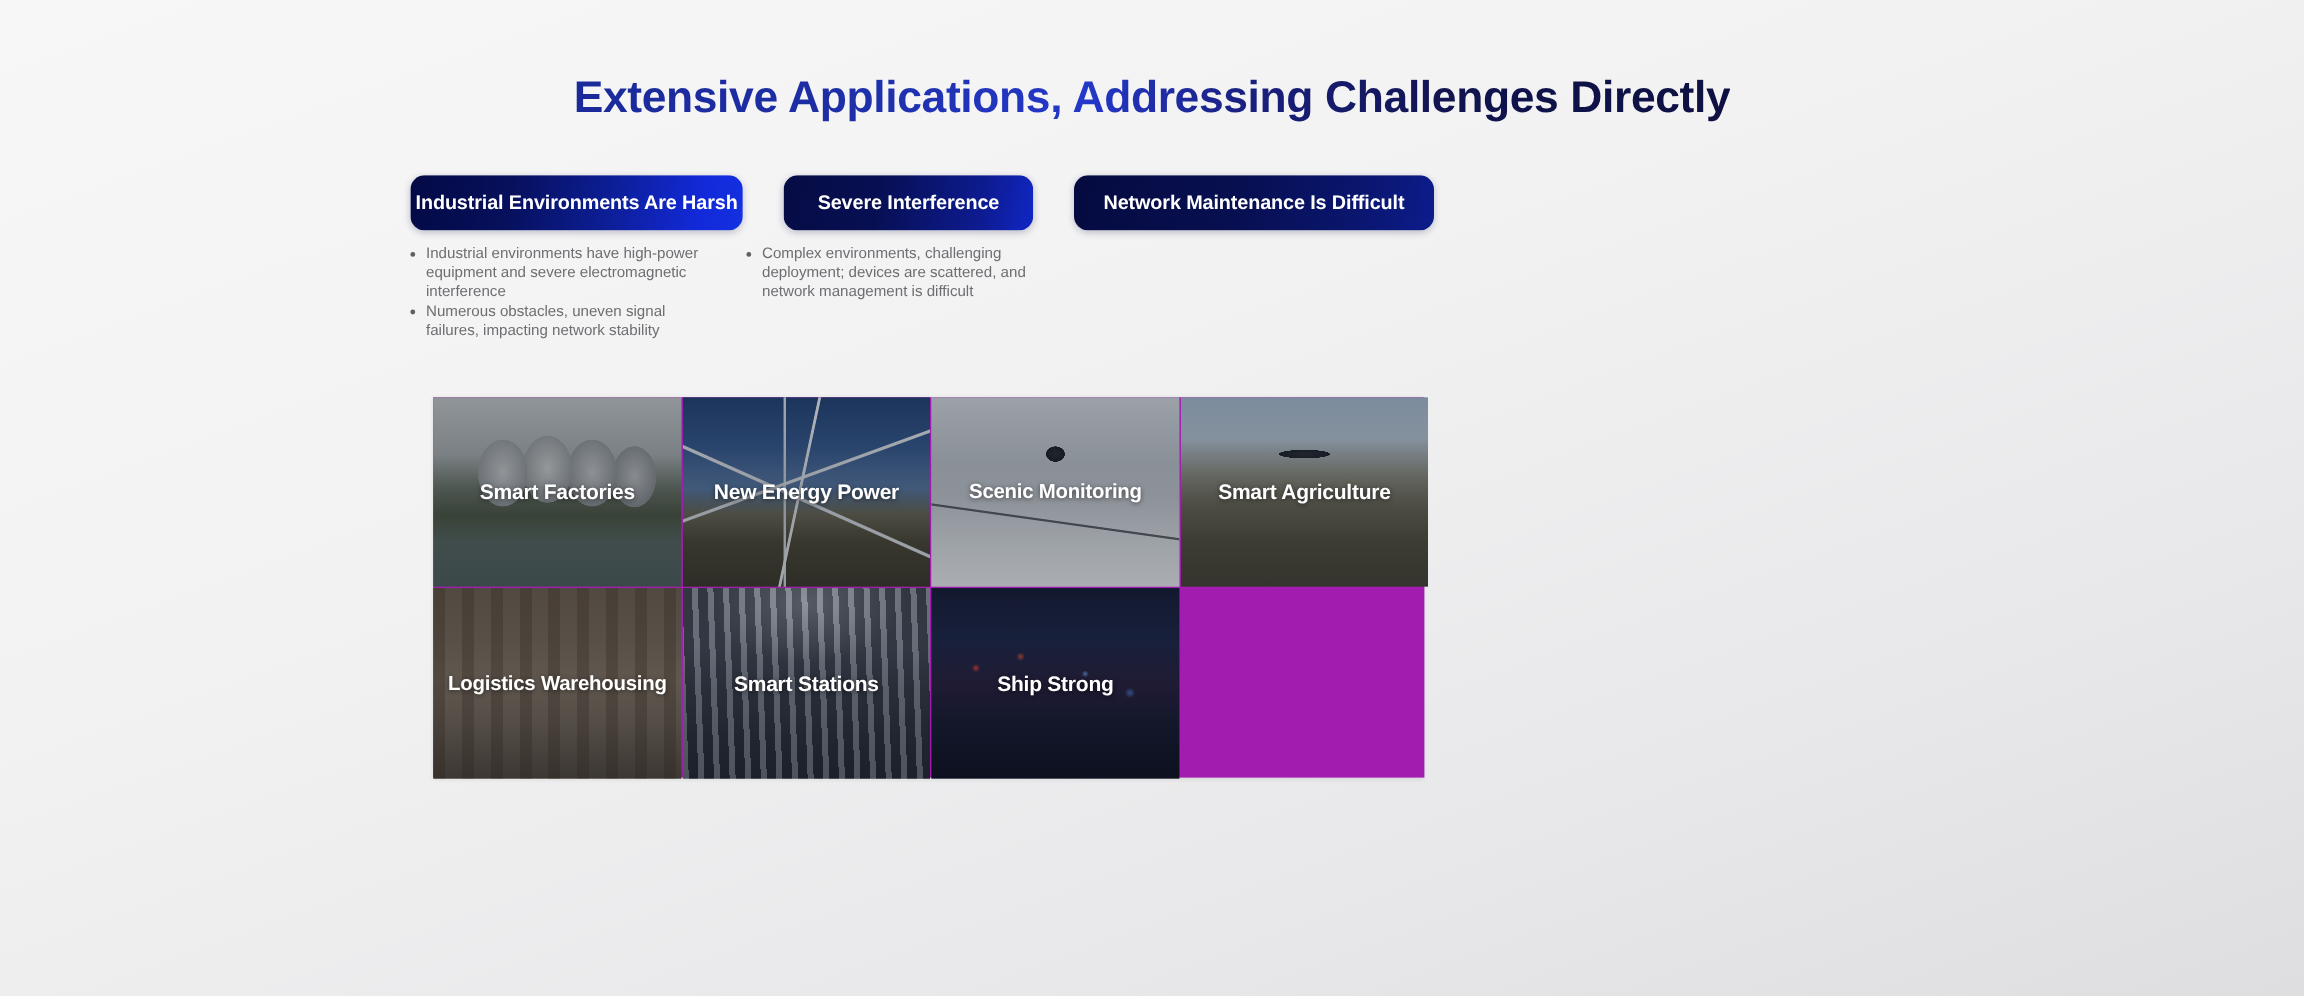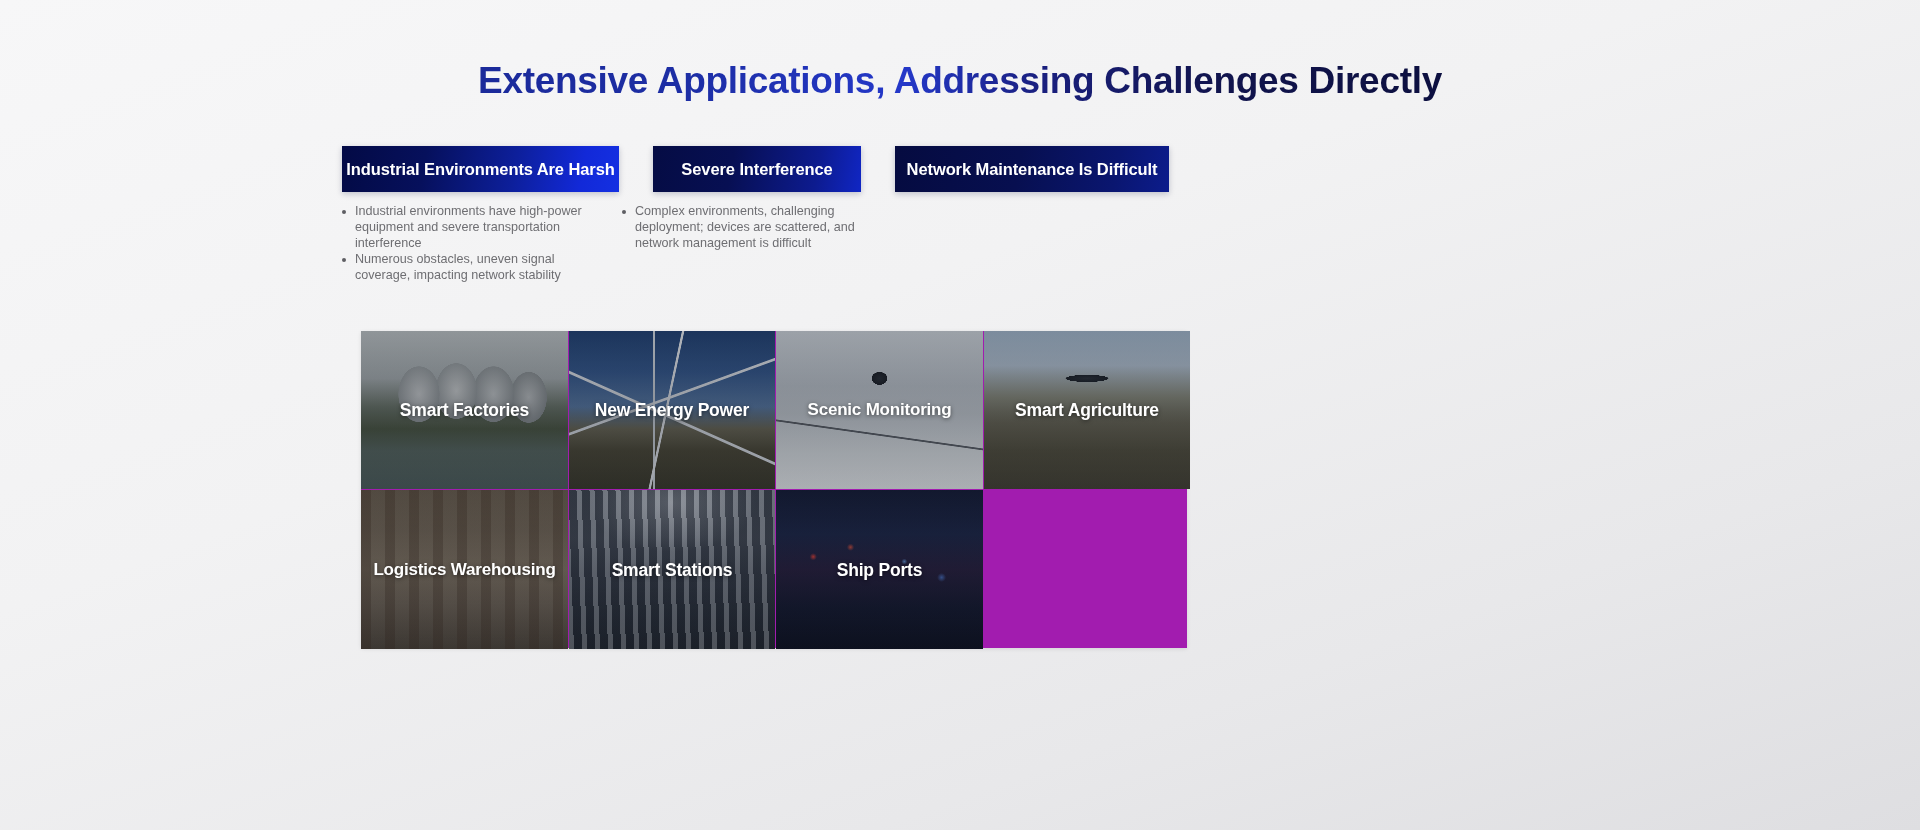--- a/index.html
+++ b/index.html
@@ -55,21 +55,21 @@
     position: absolute;
     left: 342px;
     top: 146px;
     display: flex;
     align-items: flex-start;
     gap: 34px;
   }
   .tab {
     height: 46px;
     border: none;
-    border-radius: 0;
+    border-radius: 12px;
     color: #ffffff;
     font-family: "Liberation Sans", sans-serif;
     font-size: 16.5px;
     font-weight: 700;
     letter-spacing: -0.1px;
     white-space: nowrap;
     display: flex;
     align-items: center;
     justify-content: center;
     cursor: pointer;
@@ -77,21 +77,21 @@
   }
   .tab.active {
     width: 277px;
     background-image: linear-gradient(100deg, #030a45 0%, #06105c 30%, #0d1f9b 62%, #1229d8 86%, #1430e2 100%);
   }
   .tab.idle-a {
     width: 208px;
     background-image: linear-gradient(100deg, #050c44 0%, #070f53 38%, #0d1b8f 78%, #1026c4 100%);
   }
   .tab.idle-b {
-    width: 274px;
+    width: 300px;
     background-image: linear-gradient(100deg, #050b40 0%, #070f50 45%, #0a1670 80%, #0c1c8c 100%);
   }
 
   
   .columns {
     position: absolute;
     left: 342px;
     top: 204px;
     display: flex;
     gap: 30px;
@@ -248,22 +248,22 @@
     <button class="tab active">Industrial Environments Are Harsh</button>
     <button class="tab idle-a">Severe Interference</button>
     <button class="tab idle-b">Network Maintenance Is Difficult</button>
   </div>
 
   <div class="columns">
 
 
     <div class="col col-2">
       <ul class="bullet-list">
-        <li class="bullet">Industrial environments have high-power equipment and severe transportation interference</li>
-        <li class="bullet">Numerous obstacles, uneven signal coverage, impacting network stability</li>
+        <li class="bullet">Industrial environments have high-power equipment and severe electromagnetic interference</li>
+        <li class="bullet">Numerous obstacles, uneven signal failures, impacting network stability</li>
       </ul>
     </div>
 
     <div class="col col-3">
       <ul class="bullet-list">
         <li class="bullet">Complex environments, challenging deployment; devices are scattered, and network management is difficult</li>
       </ul>
     </div>
 
   </div>
@@ -303,18 +303,18 @@
 
     <div class="tile">
       <div class="art art-station"></div>
       <div class="shade"></div>
       <div class="tile-label">Smart Stations</div>
     </div>
 
     <div class="tile">
       <div class="art art-port"></div>
       <div class="shade"></div>
-      <div class="tile-label">Ship Ports</div>
+      <div class="tile-label">Ship Strong</div>
     </div>
 
   </div>
 
 </div>
 
 </body></html>

